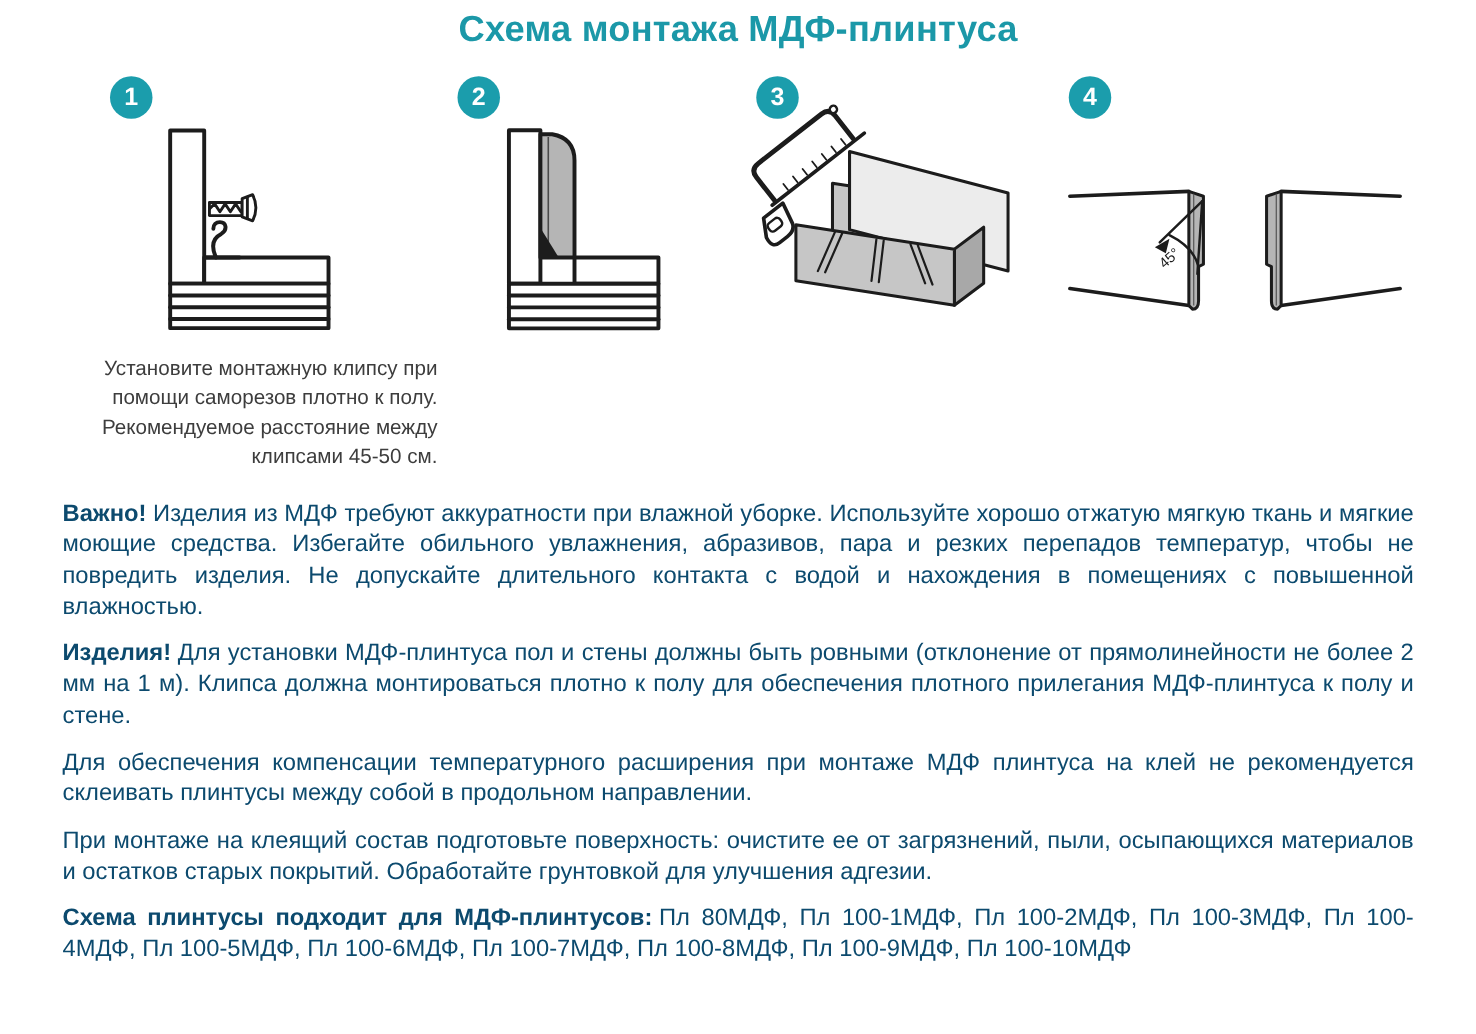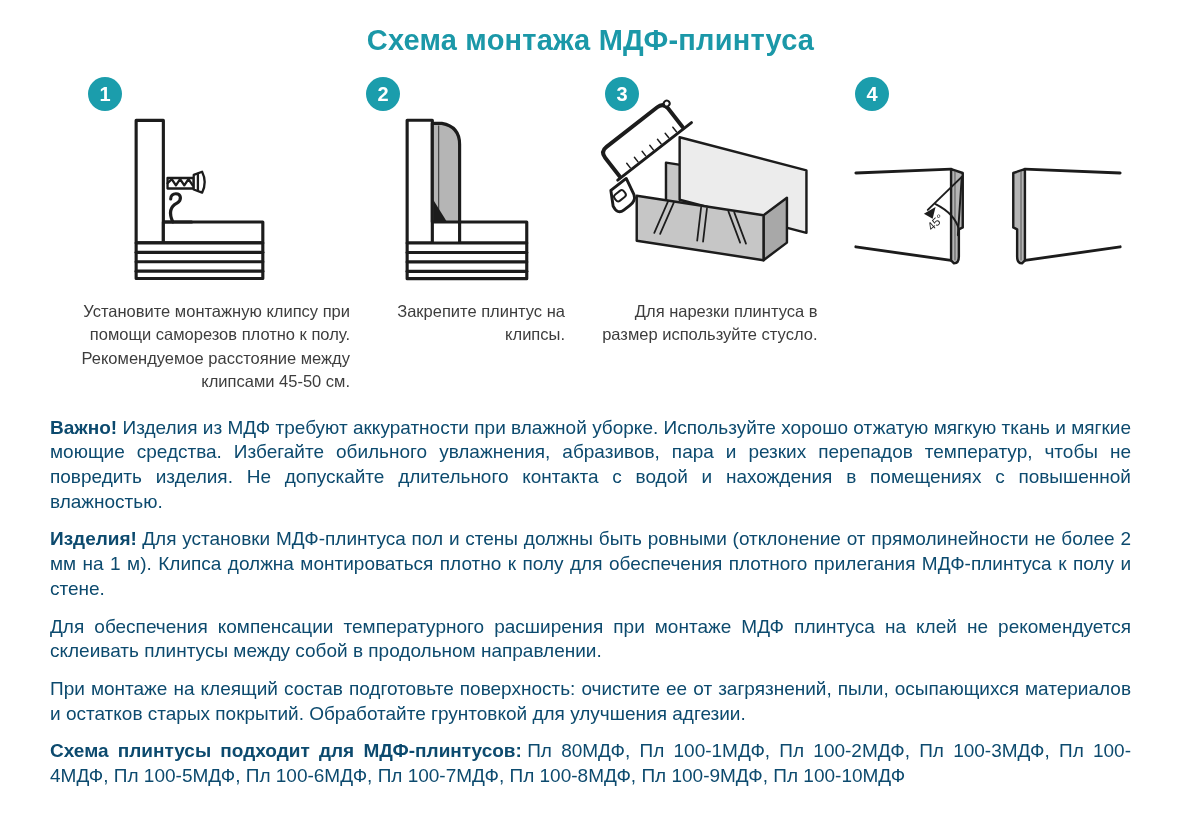--- a/index.html
+++ b/index.html
@@ -3,21 +3,21 @@
 <meta charset="utf-8">
 <style>
   * { margin:0; padding:0; box-sizing:border-box; }
   html,body { background:#ffffff; }
   .page {
     position:relative; width:1181px; height:827px; margin:0 auto;
     background:#ffffff; overflow:hidden;
     font-family:"Liberation Sans", sans-serif; color:#2e2e2e;
   }
   .title {
-    margin-top:24px; text-align:center;
+    margin-top:8px; text-align:center;
     font-size:29px; font-weight:700; color:#1b98a8; letter-spacing:.2px;
   }
   .steps {
     margin:16px 40px 0 40px;
     display:grid; grid-template-columns:320px 215px 260px 306px;
   }
   .step { position:relative; }
   .step-badge {
     position:absolute; top:4px; width:34px; height:34px; border-radius:50%;
     background:#1b9dac; color:#ffffff; font-size:20px; font-weight:700;
@@ -96,21 +96,20 @@
           <polygon points="28,78 41,99 28,99" fill="#1c1c1c"></polygon>
           <g class="ill-stroke" stroke-width="3" fill="#ffffff">
             <rect x="53" y="99" width="64" height="20"></rect>
             <rect x="3" y="119" width="114" height="34"></rect>
             <line x1="3" y1="128" x2="117" y2="128"></line>
             <line x1="3" y1="137" x2="117" y2="137"></line>
             <line x1="3" y1="146" x2="117" y2="146"></line>
           </g>
         </svg>
       </div>
-      <p class="caption">Закрепите плинтус на клипсы.</p>
     </div>
 
     <div class="step">
       <span class="step-badge">3</span>
       <div class="step-figure">
         <svg width="238" height="188" viewBox="0 0 244 192">
 
           <polygon class="ill-stroke" points="82,70 212,90 212,134 82,114" stroke-width="2.5" fill="#c6c6c6"></polygon>
           <path class="ill-stroke" d="M112,76 l-5,12 M118,77 l-5,12 M156,83 l5,11 M162,84 l5,11" stroke-width="1.8" fill="none"></path>
 
@@ -124,21 +123,20 @@
           <g transform="translate(12,104) rotate(-38)" class="ill-stroke" fill="#ffffff">
             <path d="M30,-2 L30,-26 Q30,-34 38,-34 L104,-34 Q112,-34 112,-26 L112,-2" stroke-width="4" fill="none"></path>
             <circle cx="114" cy="-31" r="3" stroke-width="2"></circle>
             <line x1="26" y1="0" x2="122" y2="0" stroke-width="3"></line>
             <path d="M44,-2 v-6 M54,-2 v-6 M64,-2 v-6 M74,-2 v-6 M84,-2 v-6 M94,-2 v-6 M104,-2 v-6" stroke-width="1.5" fill="none"></path>
             <path d="M14,4 L34,4 L30,22 Q28,28 20,28 L12,28 Q4,28 6,18 Z" stroke-width="3"></path>
             <rect x="12" y="10" width="12" height="8" rx="3" stroke-width="2" fill="none"></rect>
           </g>
         </svg>
       </div>
-      <p class="caption">Для нарезки плинтуса в размер используйте стусло.</p>
     </div>
 
     <div class="step">
       <span class="step-badge">4</span>
       <div class="step-figure">
         <svg width="272" height="150" viewBox="0 0 280 154">
           <g id="plank-left">
             <line class="ill-stroke" x1="4" y1="42" x2="102" y2="38" stroke-width="3"></line>
             <line class="ill-stroke" x1="4" y1="118" x2="102" y2="132" stroke-width="3"></line>
             <path class="ill-stroke" d="M102,38 L114,42 L114,98 L110,100 L110,128 Q110,135 105,135 L102,132 Z" stroke-width="2.5" fill="#b5b5b5"></path>

